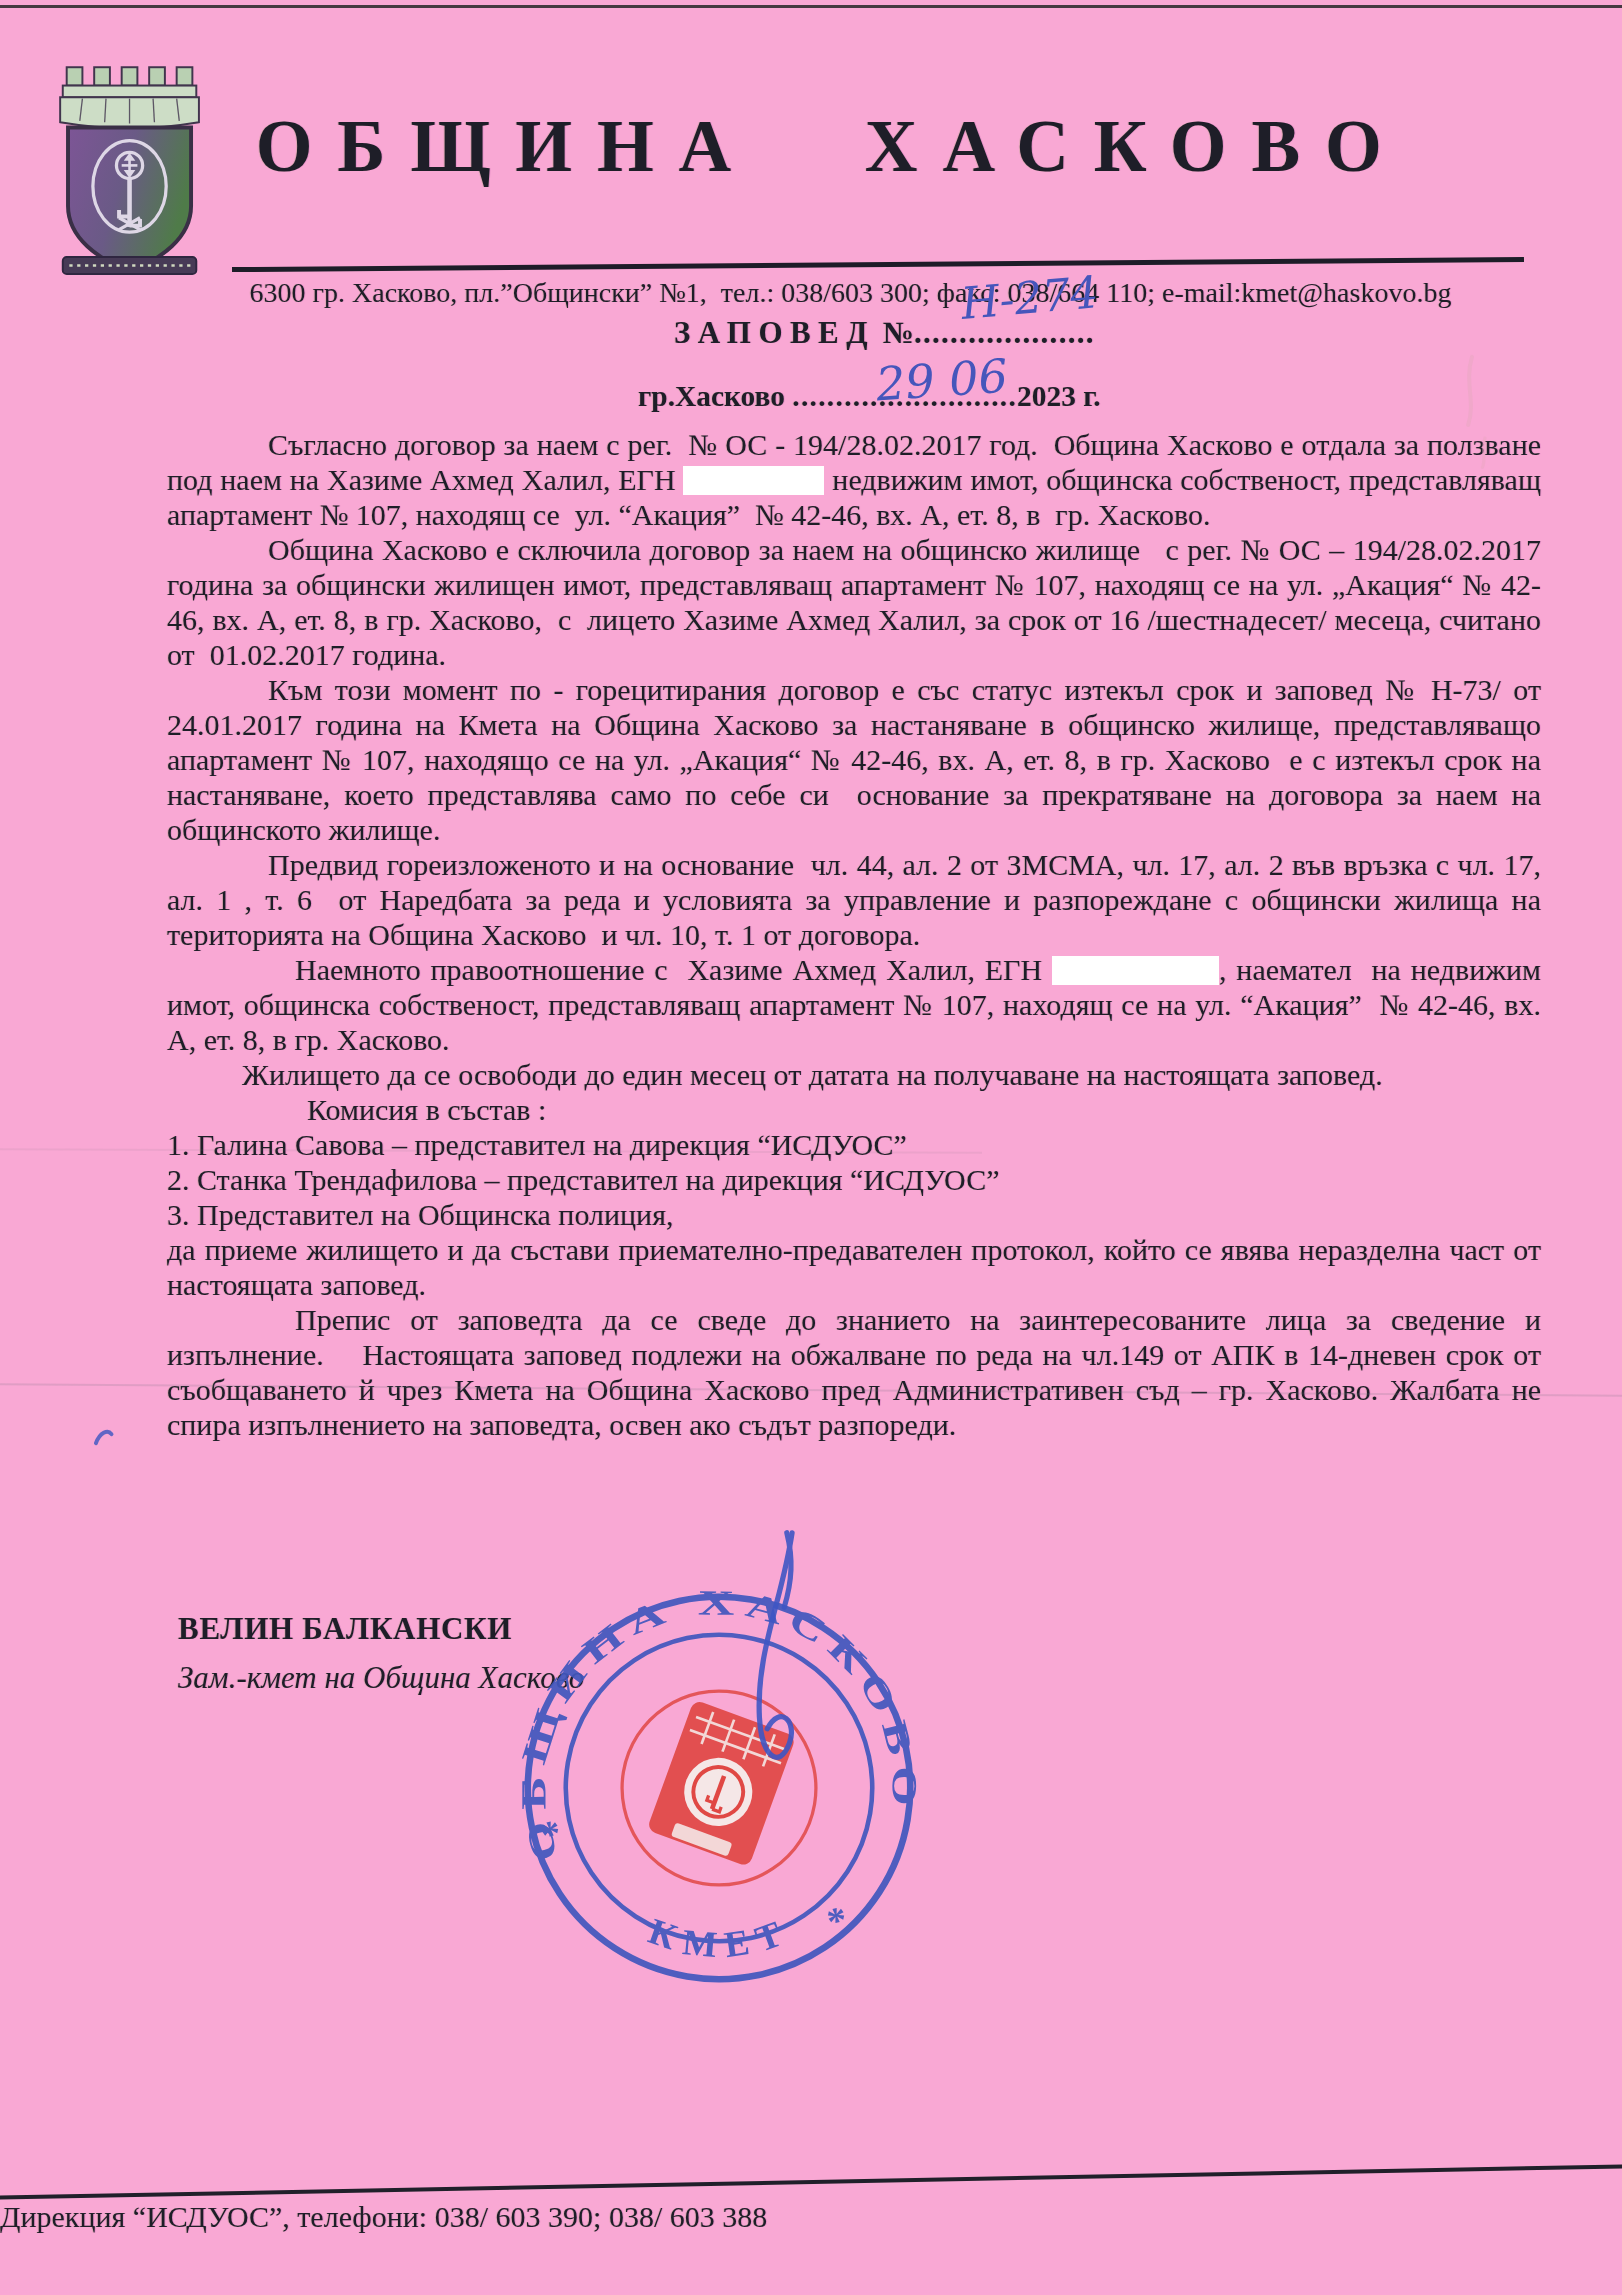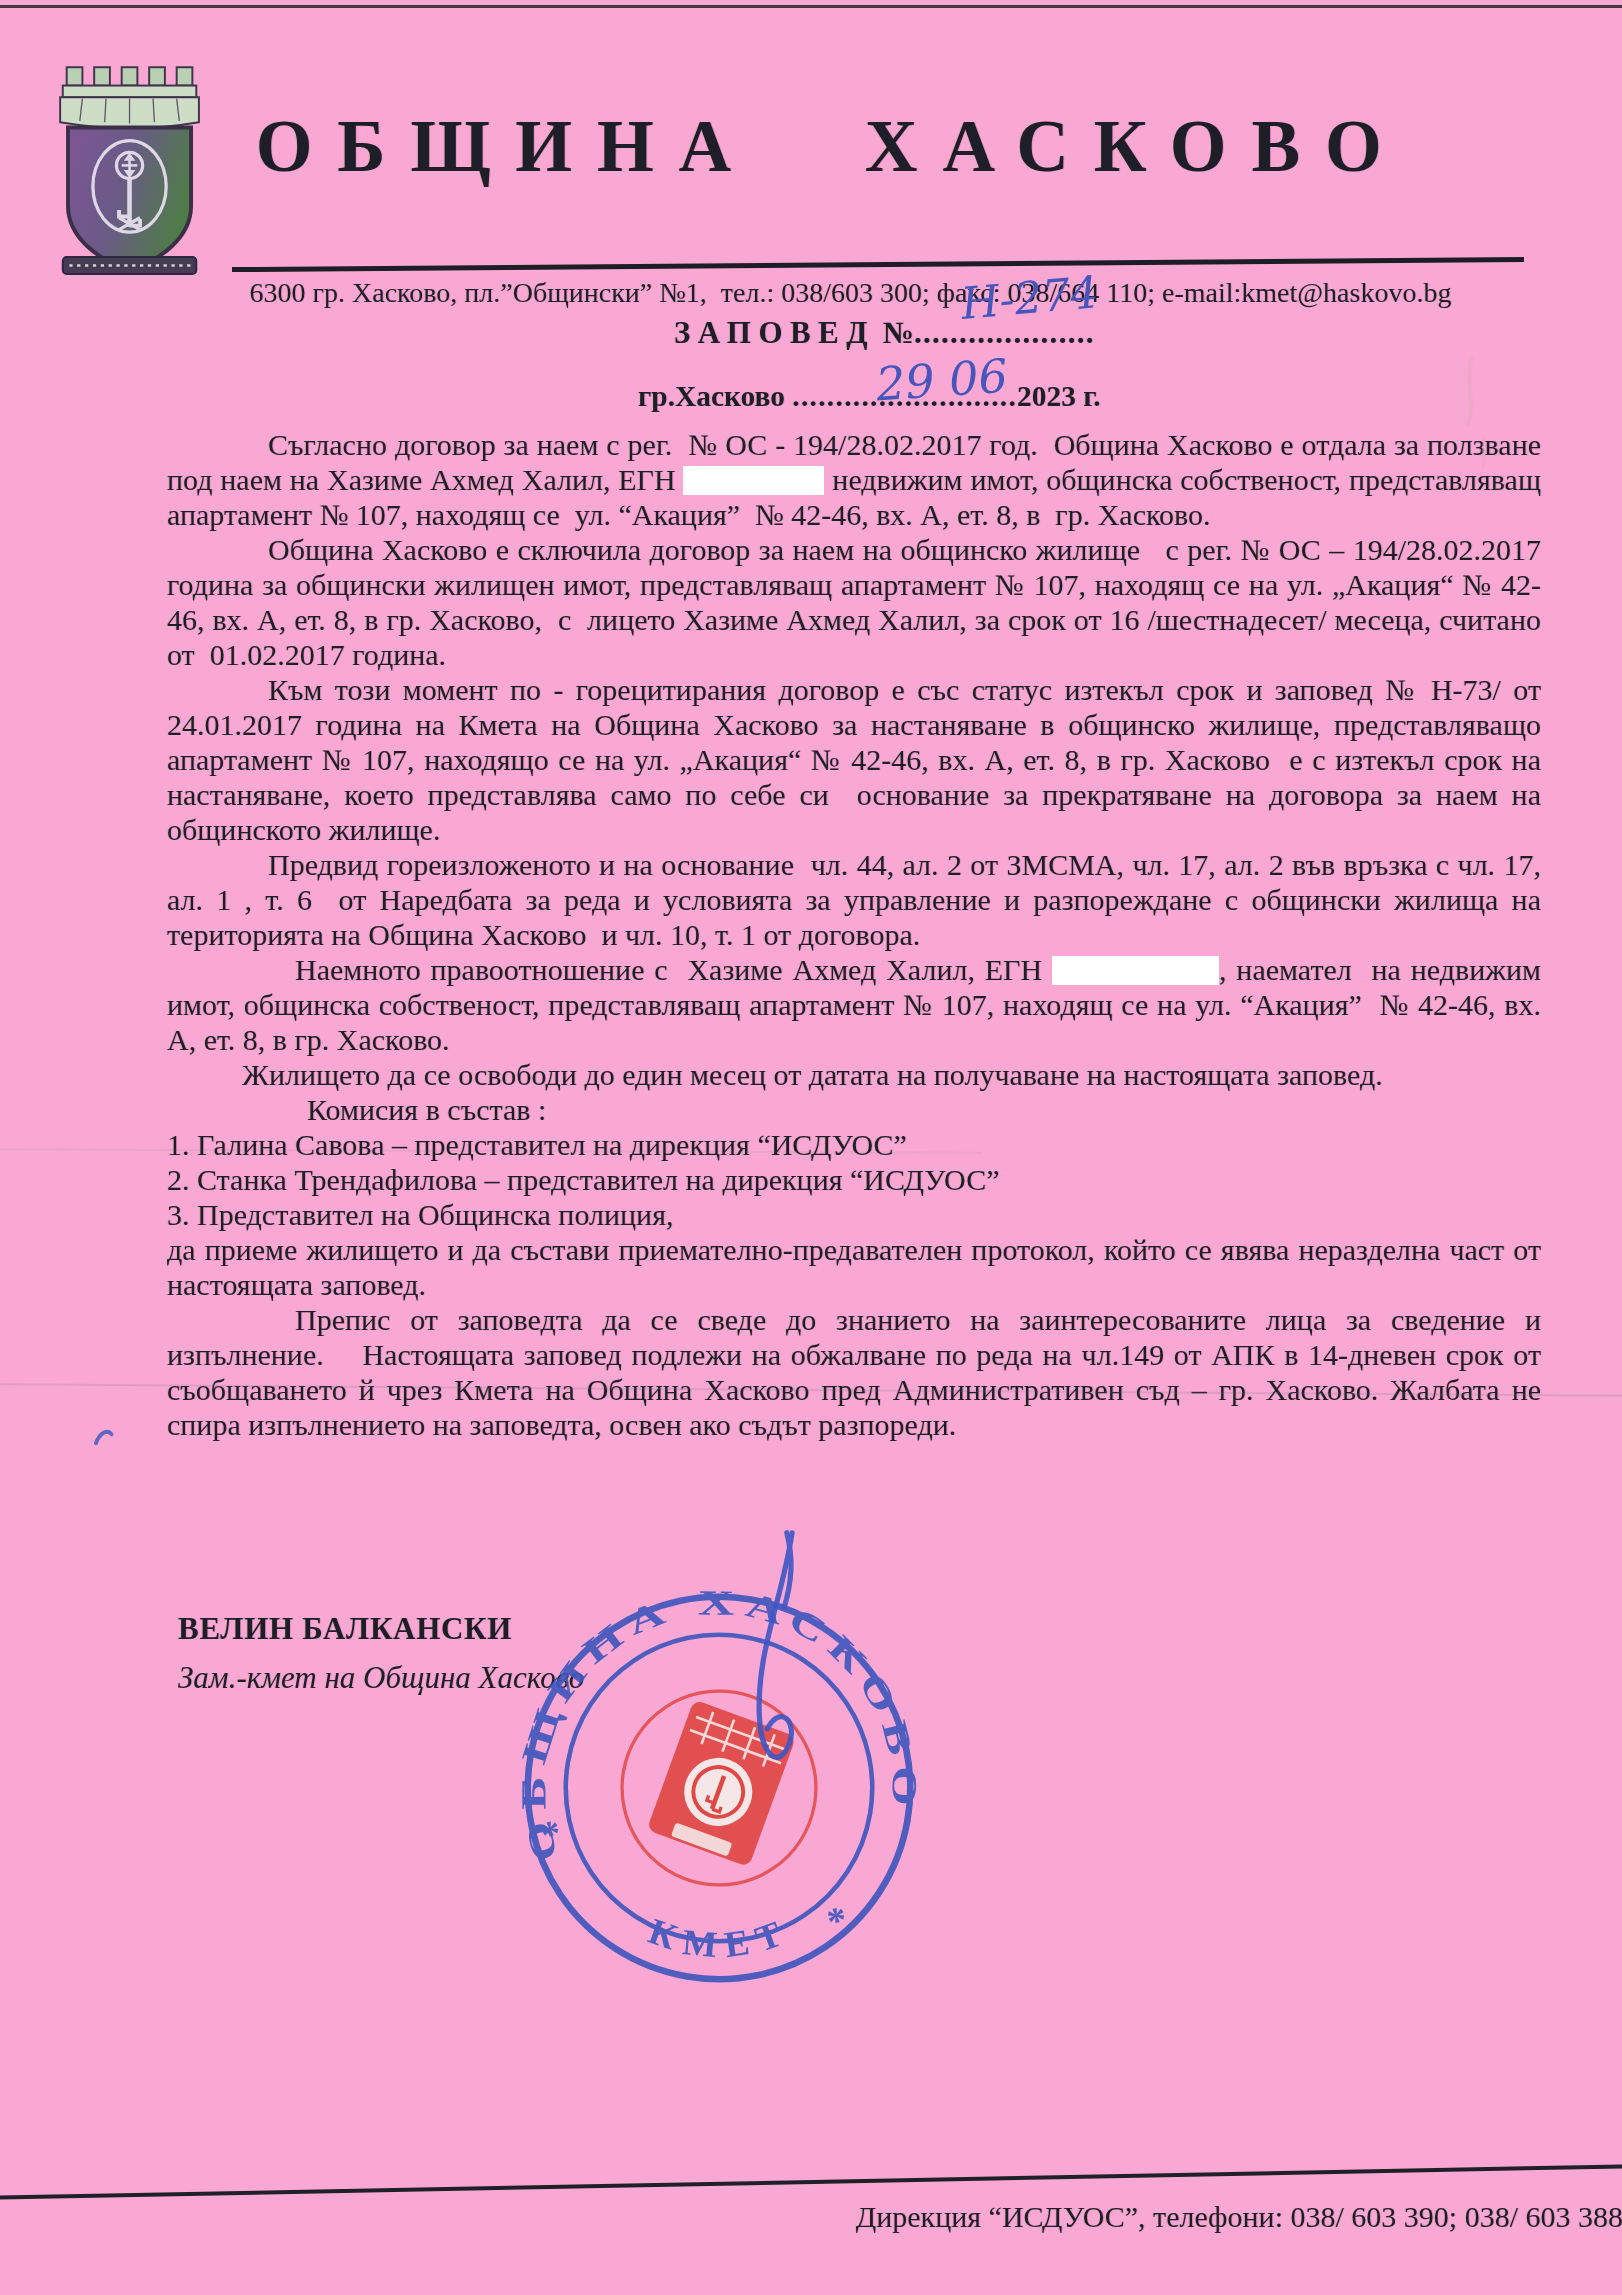--- a/index.html
+++ b/index.html
@@ -55,21 +55,21 @@
   }
   .redact{display:inline-block;background:#ffffff;height:29px;vertical-align:-5.2px;}
   .redact-1{width:141px;}
   .redact-2{width:167px;}
   .sig-block{position:absolute;left:178px;top:1611px;}
   .sig-name{font-size:31px;font-weight:bold;letter-spacing:0.7px;}
   .sig-role{font-size:31px;font-style:italic;margin-top:13px;}
   .stamp-svg{position:absolute;left:516px;top:1585px;}
   .signature-svg{position:absolute;left:694px;top:1521px;}
   .footer-rule{position:absolute;top:2180px;left:-6.5px;width:1636px;height:3.9px;background:#20202a;transform:rotate(-1.1deg);}
-  .footer-text{position:absolute;top:2200px;left:0;right:0;text-align:right;font-size:30px;white-space:nowrap;margin-left:48px;}
+  .footer-text{position:absolute;top:2200px;left:0;right:0;text-align:left;font-size:30px;white-space:nowrap;}
   .mark{position:absolute;}
 </style>
 </head>
 <body>
 
 <div class="page">
 
   <div class="scan-top-line"></div>
 
   <svg class="mark" style="left:56px;top:62px;" width="151" height="216" viewBox="0 0 230 330">

